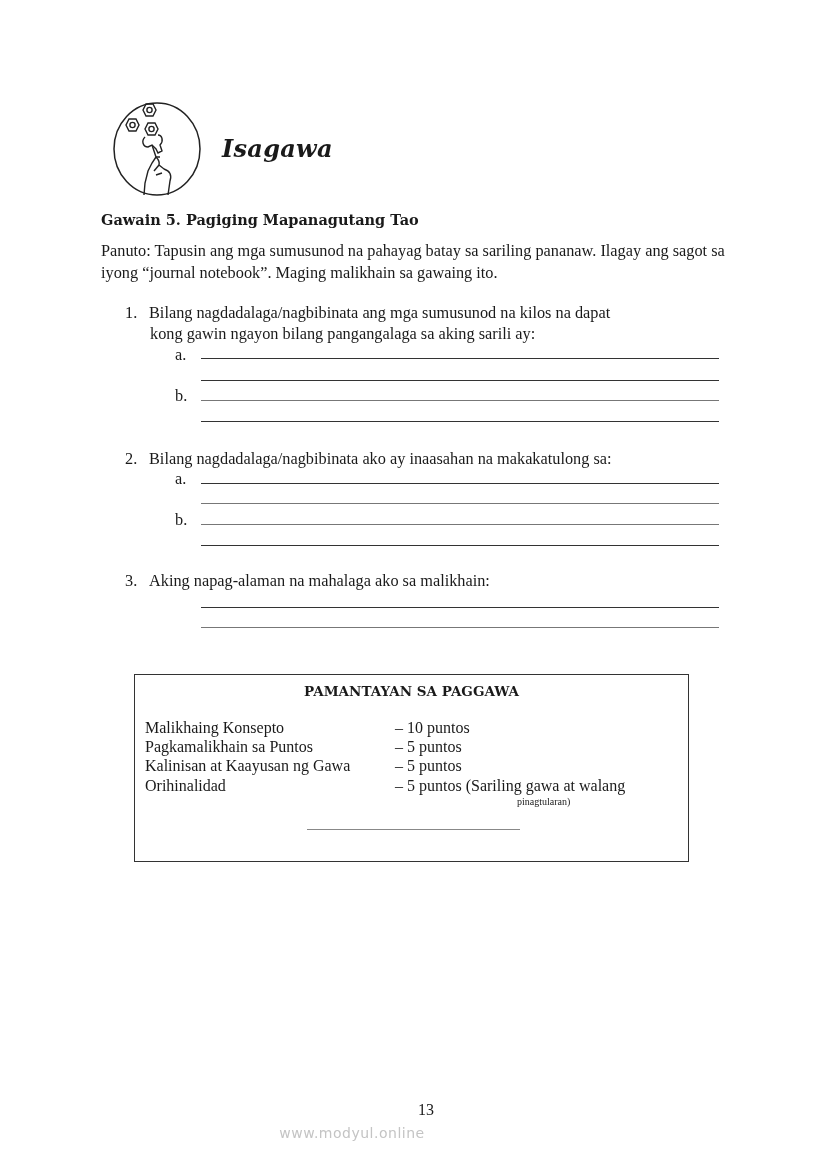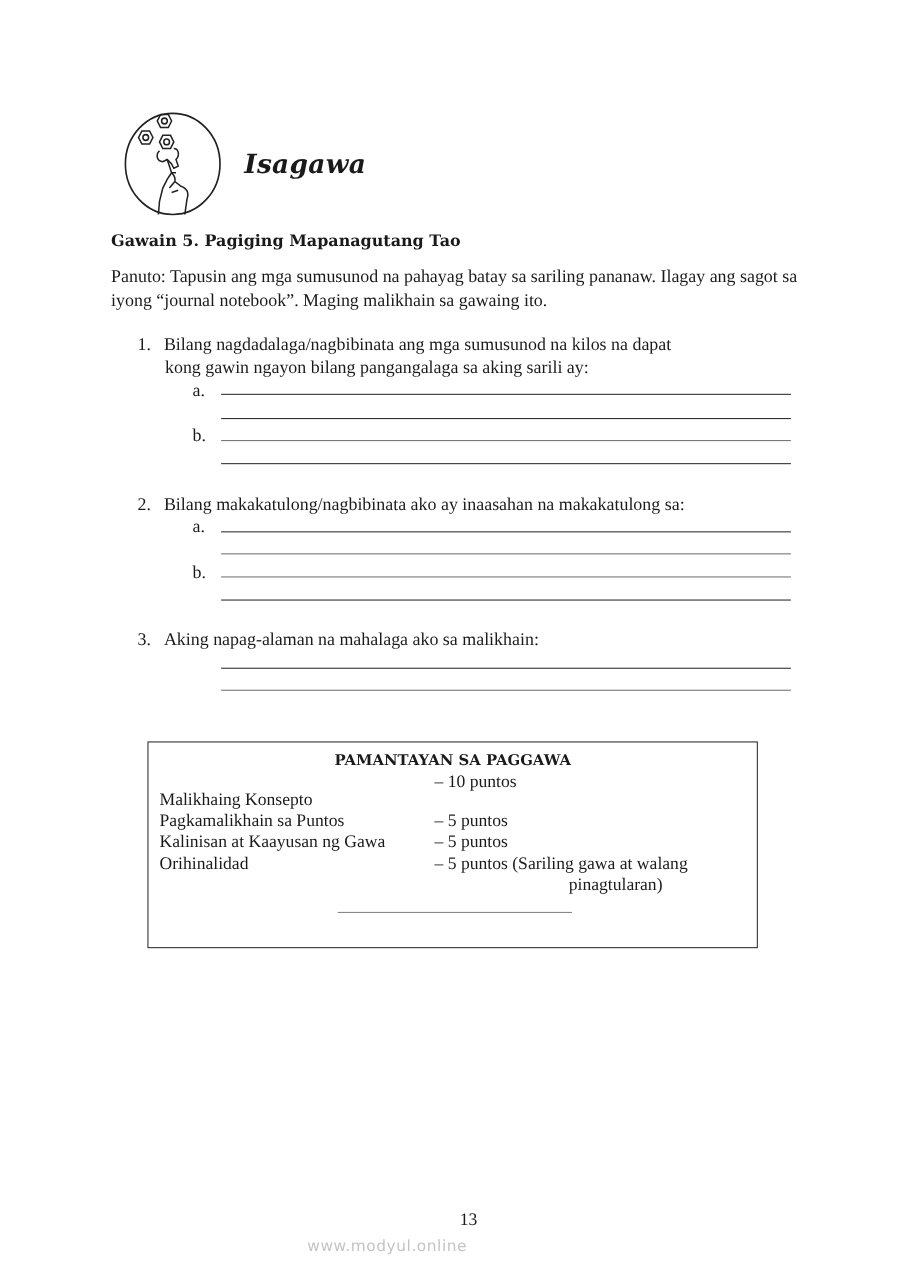--- a/index.html
+++ b/index.html
@@ -14,21 +14,21 @@
                     font-family: "Liberation Serif", "DejaVu Serif", serif; font-size: 16.3px; }
     .qtext { font-family: "Liberation Serif", serif; font-size: 16.3px; line-height: 21px; }
     .qnum { width: 24px; display: inline-block; }
     .line { position: absolute; height: 0; border-top: 1px solid #333; }
     .line.light { border-top-color: #777; }
     .sub { font-family: "Liberation Serif", serif; font-size: 16.3px; }
     .rubric { left: 134px; top: 674px; width: 555px; height: 188px; border: 1.5px solid #333; box-sizing: border-box; padding-left: 16px; }
     .rubric-title { position: absolute; left: 0; right: 0; top: 8px; text-align: center; font-weight: bold; font-size: 13.5px; }
     .rubric-row { position: absolute; left: 10px; font-family: "Liberation Serif", serif; font-size: 16px; }
     .rubric-pts { position: absolute; left: 260px; font-family: "Liberation Serif", serif; font-size: 16px; white-space: nowrap; }
-    .rubric-note2 { position: absolute; left: 382px; font-family: "Liberation Serif", serif; font-size: 16px; }
+    .rubric-note2 { position: absolute; left: 382px; font-family: "Liberation Serif", serif; font-size: 10px; }
     .rubric-divider { position: absolute; left: 172px; width: 213px; top: 154px; border-top: 1px solid #888; }
     .rubric-total { position: absolute; left: 0; right: 0; top: 160px; text-align: center; font-weight: bold; font-size: 14px; }
     .page-number { left: 0; width: 826px; top: 1101px; text-align: center; font-family: "Liberation Serif", serif; font-size: 16px; margin-left: 13px; }
     .watermark { left: 0; width: 704px; top: 1125px; text-align: center; font-family: "DejaVu Sans", sans-serif; font-size: 14px; color: #c4c4c4; letter-spacing: 0.5px; }
   </style>
 </head>
 <body>
 
 <div class="abs icon-wrap">
   <svg width="90" height="96" viewBox="0 0 90 96">
@@ -64,40 +64,40 @@
 </div>
 <div class="abs qtext" style="left:150px; top:323px;">kong gawin ngayon bilang pangangalaga sa aking sarili ay:</div>
 <div class="abs sub" style="left:175px; top:345px;">a.</div>
 <div class="line" style="left:201px; width:518px; top:358px;"></div>
 <div class="line" style="left:201px; width:518px; top:380px;"></div>
 <div class="abs sub" style="left:175px; top:386px;">b.</div>
 <div class="line light" style="left:201px; width:518px; top:400px;"></div>
 <div class="line" style="left:201px; width:518px; top:421px;"></div>
 
 <div class="abs qtext" style="left:125px; top:448px;">
-  <span class="qnum">2.</span><span>Bilang makakatulong/nagbibinata ako ay inaasahan na makakatulong sa:</span>
+  <span class="qnum">2.</span><span>Bilang nagdadalaga/nagbibinata ako ay inaasahan na makakatulong sa:</span>
 </div>
 <div class="abs sub" style="left:175px; top:469px;">a.</div>
 <div class="line" style="left:201px; width:518px; top:483px;"></div>
 <div class="line light" style="left:201px; width:518px; top:503px;"></div>
 <div class="abs sub" style="left:175px; top:510px;">b.</div>
 <div class="line light" style="left:201px; width:518px; top:524px;"></div>
 <div class="line" style="left:201px; width:518px; top:545px;"></div>
 
 <div class="abs qtext" style="left:125px; top:570px;">
   <span class="qnum">3.</span><span>Aking napag-alaman na mahalaga ako sa malikhain:</span>
 </div>
 <div class="line" style="left:201px; width:518px; top:607px;"></div>
 <div class="line light" style="left:201px; width:518px; top:627px;"></div>
 
 <div class="abs rubric">
   <div class="rubric-title">PAMANTAYAN SA PAGGAWA</div>
 
   <div class="rubric-row" style="top:44px;">Malikhaing Konsepto</div>
-  <div class="rubric-pts" style="top:27px;">– 10 puntos</div>
+  <div class="rubric-pts" style="top:44px;">– 10 puntos</div>
 
   <div class="rubric-row" style="top:63px;">Pagkamalikhain sa Puntos</div>
   <div class="rubric-pts" style="top:63px;">– 5 puntos</div>
 
   <div class="rubric-row" style="top:82px;">Kalinisan at Kaayusan ng Gawa</div>
   <div class="rubric-pts" style="top:82px;">– 5 puntos</div>
 
   <div class="rubric-row" style="top:102px;">Orihinalidad</div>
   <div class="rubric-pts" style="top:102px;">– 5 puntos  (Sariling gawa  at walang</div>
   <div class="rubric-note2" style="top:121px;">pinagtularan)</div>

